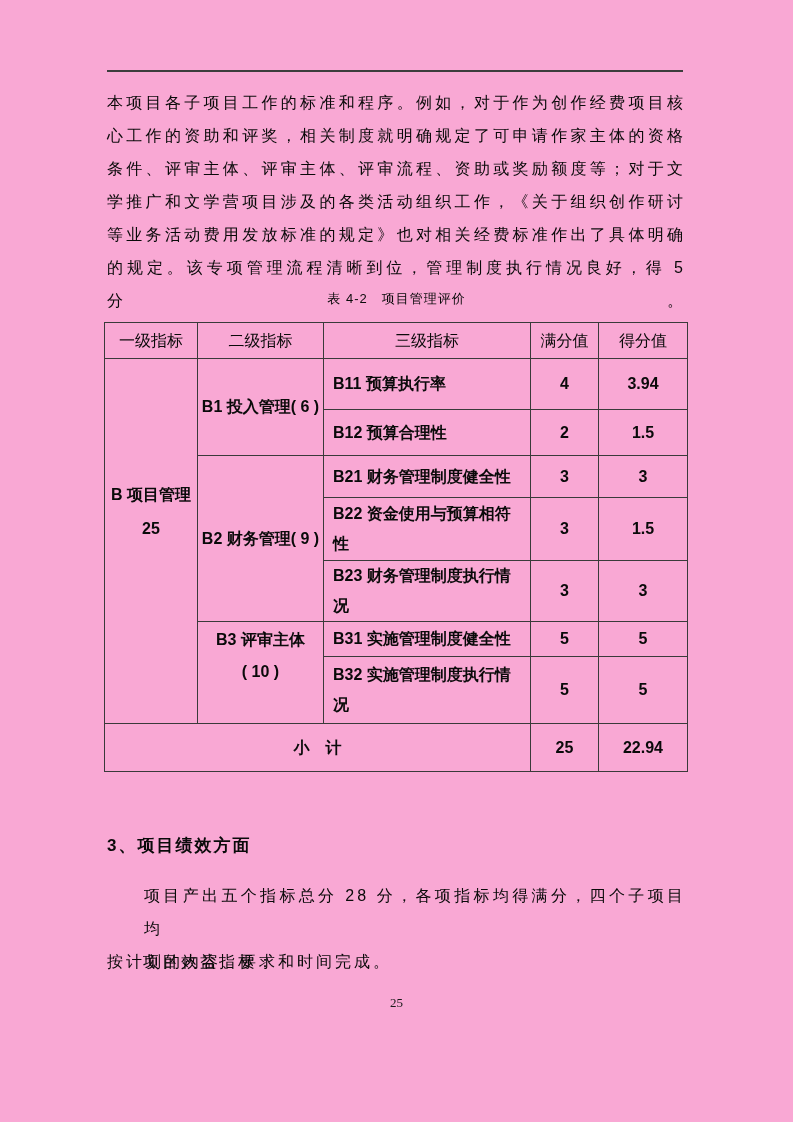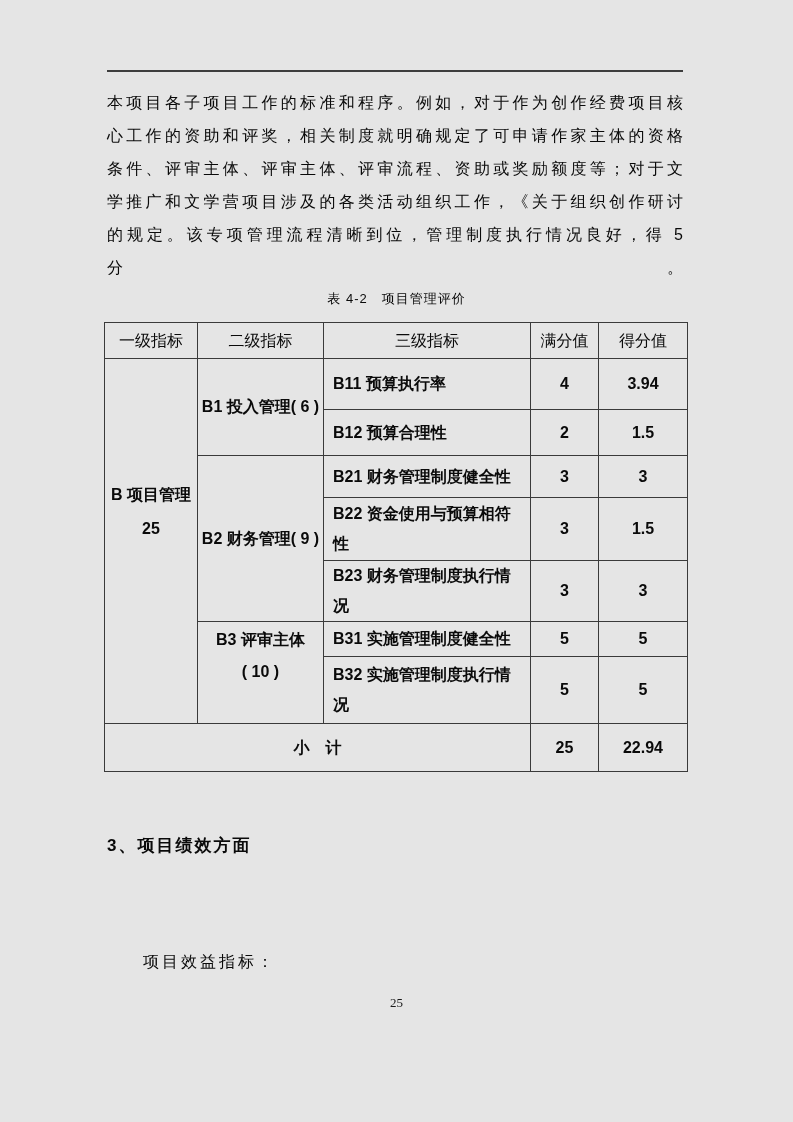--- a/index.html
+++ b/index.html
@@ -4,21 +4,21 @@
 <style>
   html, body {
     margin: 0;
     padding: 0;
     background: #ffffff;
   }
   .page {
     position: relative;
     width: 793px;
     height: 1122px;
-    background: #e5e5e5;
+    background: #f9a8d4;
     font-family: "Liberation Sans", "DejaVu Sans", sans-serif;
     color: #0a0a0a;
     overflow: hidden;
   }
   .header-rule {
     position: absolute;
     left: 107px;
     width: 576px;
     top: 70px;
     border-top: 2px solid #3d3d3d;
@@ -137,20 +137,21 @@
 
 <div class="page">
 
   <div class="header-rule"></div>
 
   <div class="intro">
     <div class="para-line fill">本项目各子项目工作的标准和程序。例如，对于作为创作经费项目核</div>
     <div class="para-line fill">心工作的资助和评奖，相关制度就明确规定了可申请作家主体的资格</div>
     <div class="para-line fill">条件、评审主体、评审主体、评审流程、资助或奖励额度等；对于文</div>
     <div class="para-line fill">学推广和文学营项目涉及的各类活动组织工作，《关于组织创作研讨</div>
+    <div class="para-line fill">等业务活动费用发放标准的规定》也对相关经费标准作出了具体明确</div>
     <div class="para-line fill">的规定。该专项管理流程清晰到位，管理制度执行情况良好，得 5 分。</div>
   </div>
 
   <div class="caption">表 4-2　项目管理评价</div>
 
   <table class="eval">
     <colgroup>
       <col class="c1">
         <col class="c2">
         <col class="c3">
@@ -213,18 +214,22 @@
       <tr class="r8">
         <td colspan="3" class="ctr">小　计</td>
         <td class="ctr">25</td>
         <td class="ctr">22.94</td>
       </tr>
     </tbody>
   </table>
 
   <div class="heading">3、项目绩效方面</div>
 
+  <div class="performance">
+    <div class="para-line fill indent2">项目产出五个指标总分 28 分，各项指标均得满分，四个子项目均</div>
+    <div class="para-line">按计划的内容、要求和时间完成。</div>
+  </div>
 
   <div class="benefit">项目效益指标：</div>
 
   <div class="pagenum">25</div>
 
 </div>
 
 </body></html>

